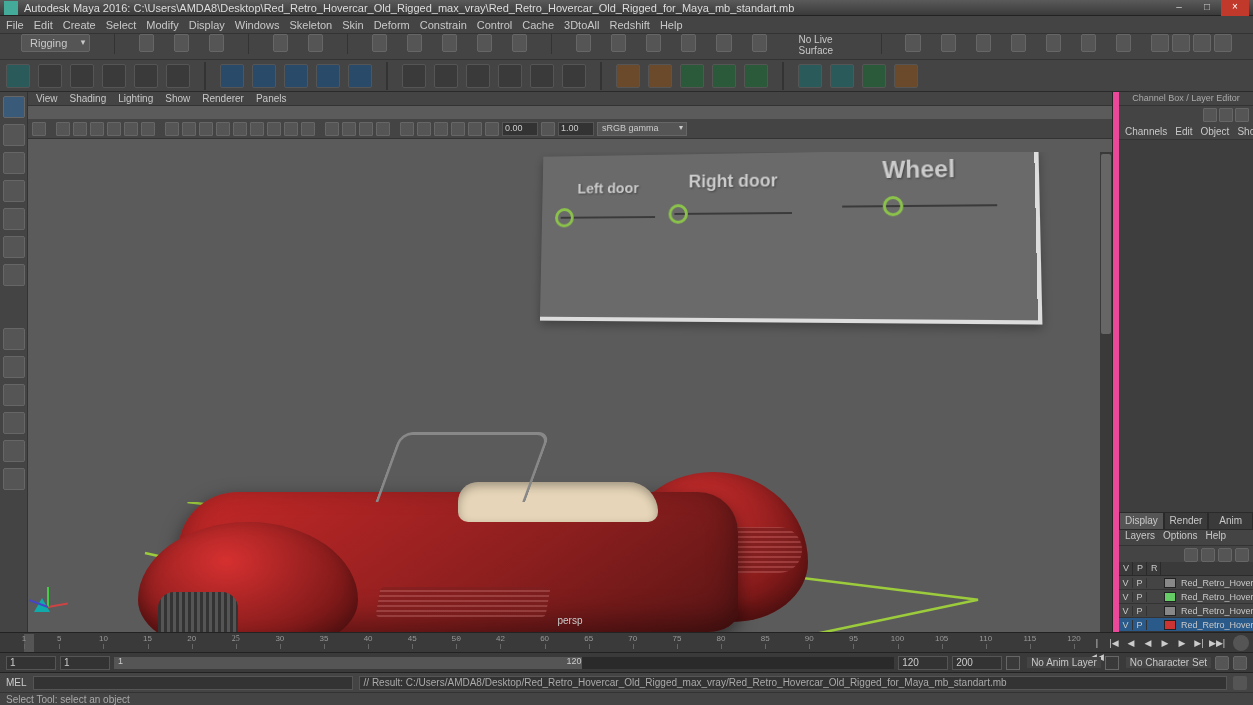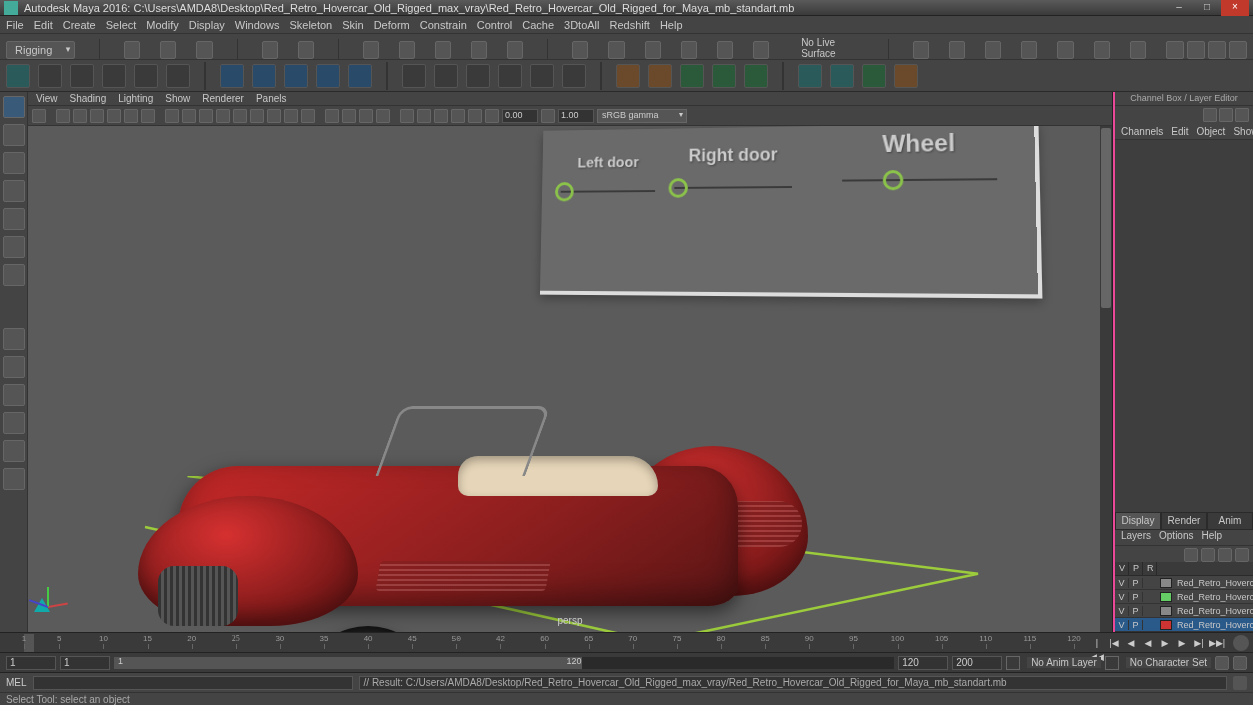--- a/index.html
+++ b/index.html
@@ -11,21 +11,21 @@
 .titlebar .title-text { flex: 1; color: #ddd; font-size: 11px; }
 .titlebar .win-btns { display: flex; }
 .titlebar .win-btn { width: 28px; height: 16px; text-align: center; line-height: 14px; color: #ccc; font-size: 10px; }
 .titlebar .win-btn.close { background: #c0392b; color: #fff; }
 
 
 .mainmenu { height: 18px; background: #444; display: flex; align-items: center; padding: 0 6px; gap: 10px; border-bottom: 1px solid #333; font-size: 11px; }
 .mainmenu span { cursor: default; }
 
 
-.statusline { height: 26px; background: #444; display: flex; align-items: flex-end; padding: 0 6px; gap: 20px; border-bottom: 1px solid #333; }
+.statusline { height: 26px; background: #444; display: flex; align-items: flex-start; padding: 0 21px; gap: 20px; border-bottom: 1px solid #333; }
 .statusline .mode-dd { background: #555; border: 1px solid #666; padding: 2px 22px 2px 8px; border-radius: 2px; position: relative; font-size: 11px; }
 .statusline .mode-dd::after { content: "▾"; position: absolute; right: 4px; top: 2px; font-size: 9px; }
 .sep { width: 1px; height: 20px; background: #333; margin: 0 4px; }
 .ico { width: 18px; height: 18px; background: #555; border: 1px solid #666; border-radius: 2px; display: inline-block; }
 .ico.sm { width: 14px; height: 14px; }
 .statusline .right { margin-left: auto; display: flex; gap: 3px; }
 
 
 .shelf { height: 32px; background: #444; display: flex; align-items: center; padding: 0 6px; gap: 8px; border-bottom: 1px solid #2a2a2a; }
 .shelf .shelf-ico { width: 24px; height: 24px; background: #3a3a3a; border: 1px solid #555; border-radius: 2px; }
@@ -35,21 +35,21 @@
 .shelf .shelf-ico.green { background: #2a5a3a; }
 .shelf .shelf-ico.cyan { background: #2a5a5a; }
 
 
 .work { display: flex; height: 540px; }
 .toolbox { width: 28px; background: #444; border-right: 1px solid #333; padding: 4px 0; display: flex; flex-direction: column; align-items: center; gap: 6px; }
 .tb-gap { height: 30px; }
 .toolbox .tb-ico { width: 22px; height: 22px; background: #555; border: 1px solid #666; border-radius: 2px; }
 .toolbox .tb-ico.sel { background: #3a5a7a; }
 
-.center { flex: 1; display: flex; flex-direction: column; background: #5b5b5b; border-right: 1px solid #222; position: relative; }
+.center { flex: 1; display: flex; flex-direction: column; background: #5b5b5b; border-right: 1px solid #222; position: relative; gap: 13px; }
 .panel-menu { height: 14px; background: #444; display: flex; align-items: center; padding: 0 8px; gap: 12px; font-size: 10px; border-bottom: 1px solid #333; }
 .panel-toolbar { height: 20px; background: #444; display: flex; align-items: center; padding: 0 4px; gap: 3px; border-bottom: 1px solid #333; }
 .panel-toolbar .pico { width: 14px; height: 14px; background: #555; border: 1px solid #666; border-radius: 1px; }
 .panel-toolbar .pnum { background: #333; border: 1px solid #555; width: 36px; height: 14px; font-size: 9px; padding: 0 2px; color: #ccc; }
 .panel-toolbar .psel { background: #555; border: 1px solid #666; width: 90px; height: 14px; font-size: 9px; padding: 0 4px; color: #ccc; position: relative; }
 .panel-toolbar .psel::after { content: "▾"; position: absolute; right: 3px; top: 0; font-size: 8px; }
 
 .viewport { flex: 1; background: #5b5b5b; position: relative; overflow: hidden; }
 .viewport .persp-label { position: absolute; bottom: 6px; left: 50%; transform: translateX(-50%); font-size: 10px; color: #ccc; }
 .axis-widget { position: absolute; bottom: 10px; left: 10px; width: 40px; height: 40px; }
@@ -90,21 +90,21 @@
 .cp2 .cp-knob { left: -6px; }
 .cp3 { left: 310px; top: 5px; width: 150px; }
 .cp3 .cp-title { font-size: 24px; }
 .cp3 .cp-knob { left: 40px; }
 
 
 .vp-scroll { position: absolute; right: 0; top: 0; bottom: 0; width: 12px; background: #3a3a3a; }
 .vp-scroll .thumb { position: absolute; left: 1px; right: 1px; top: 2px; height: 180px; background: #666; border-radius: 2px; }
 
 
-.rightpane { width: 140px; background: #444; display: flex; flex-direction: column; border-left: 2px solid #ec4899; }
+.rightpane { width: 140px; background: #444; display: flex; flex-direction: column; border-left: 6px solid #ec4899; }
 .rp-title { height: 14px; background: #444; font-size: 9px; text-align: center; border-bottom: 1px solid #333; color: #aaa; padding-top: 1px; }
 .rp-icons { height: 20px; display: flex; justify-content: flex-end; gap: 2px; padding: 2px 4px; }
 .rp-icons .ri { width: 14px; height: 14px; background: #555; border: 1px solid #666; border-radius: 1px; }
 .rp-menu { height: 14px; display: flex; gap: 8px; padding: 0 6px; font-size: 10px; border-bottom: 1px solid #333; }
 .rp-body { flex: 1; background: #3e3e3e; }
 .rp-tabs { height: 18px; display: flex; background: #3a3a3a; }
 .rp-tab { flex: 1; text-align: center; font-size: 10px; padding: 2px 0; border: 1px solid #2a2a2a; }
 .rp-tab.active { background: #555; }
 .rp-sub { height: 16px; display: flex; gap: 8px; padding: 0 6px; font-size: 10px; border-bottom: 1px solid #333; }
 .rp-sub-icons { height: 16px; display: flex; justify-content: flex-end; gap: 3px; padding: 2px 4px; }

